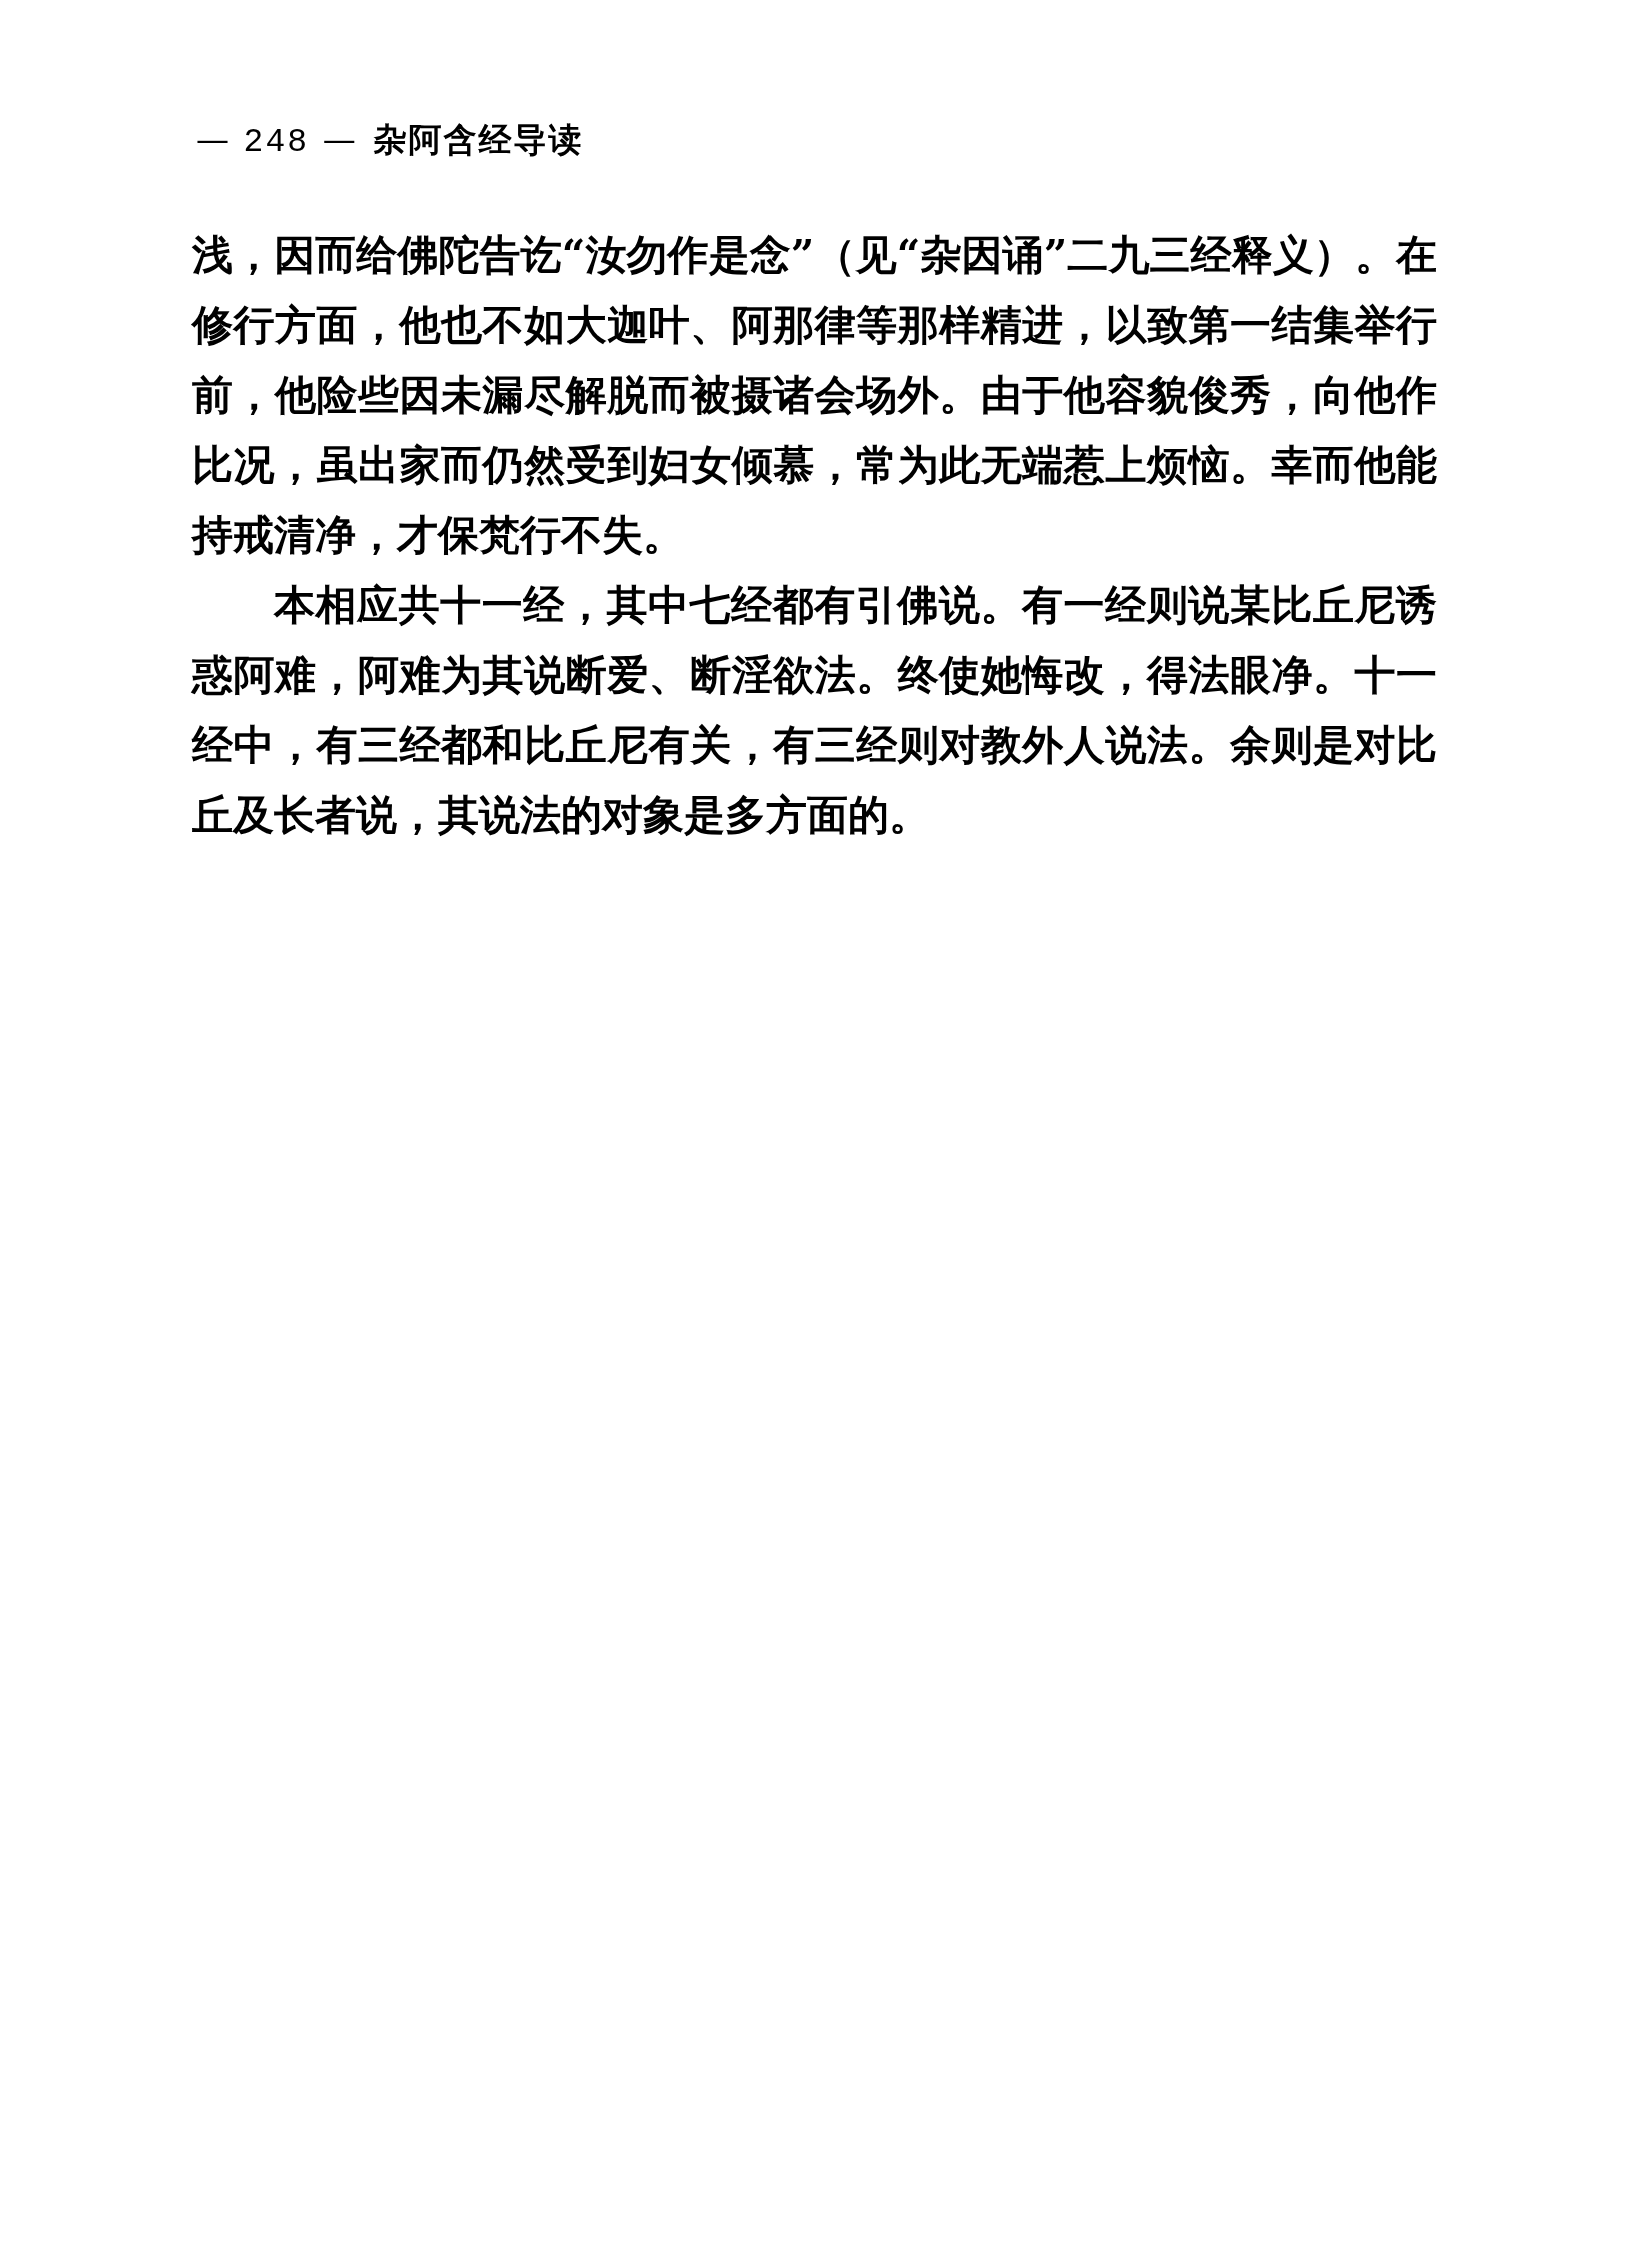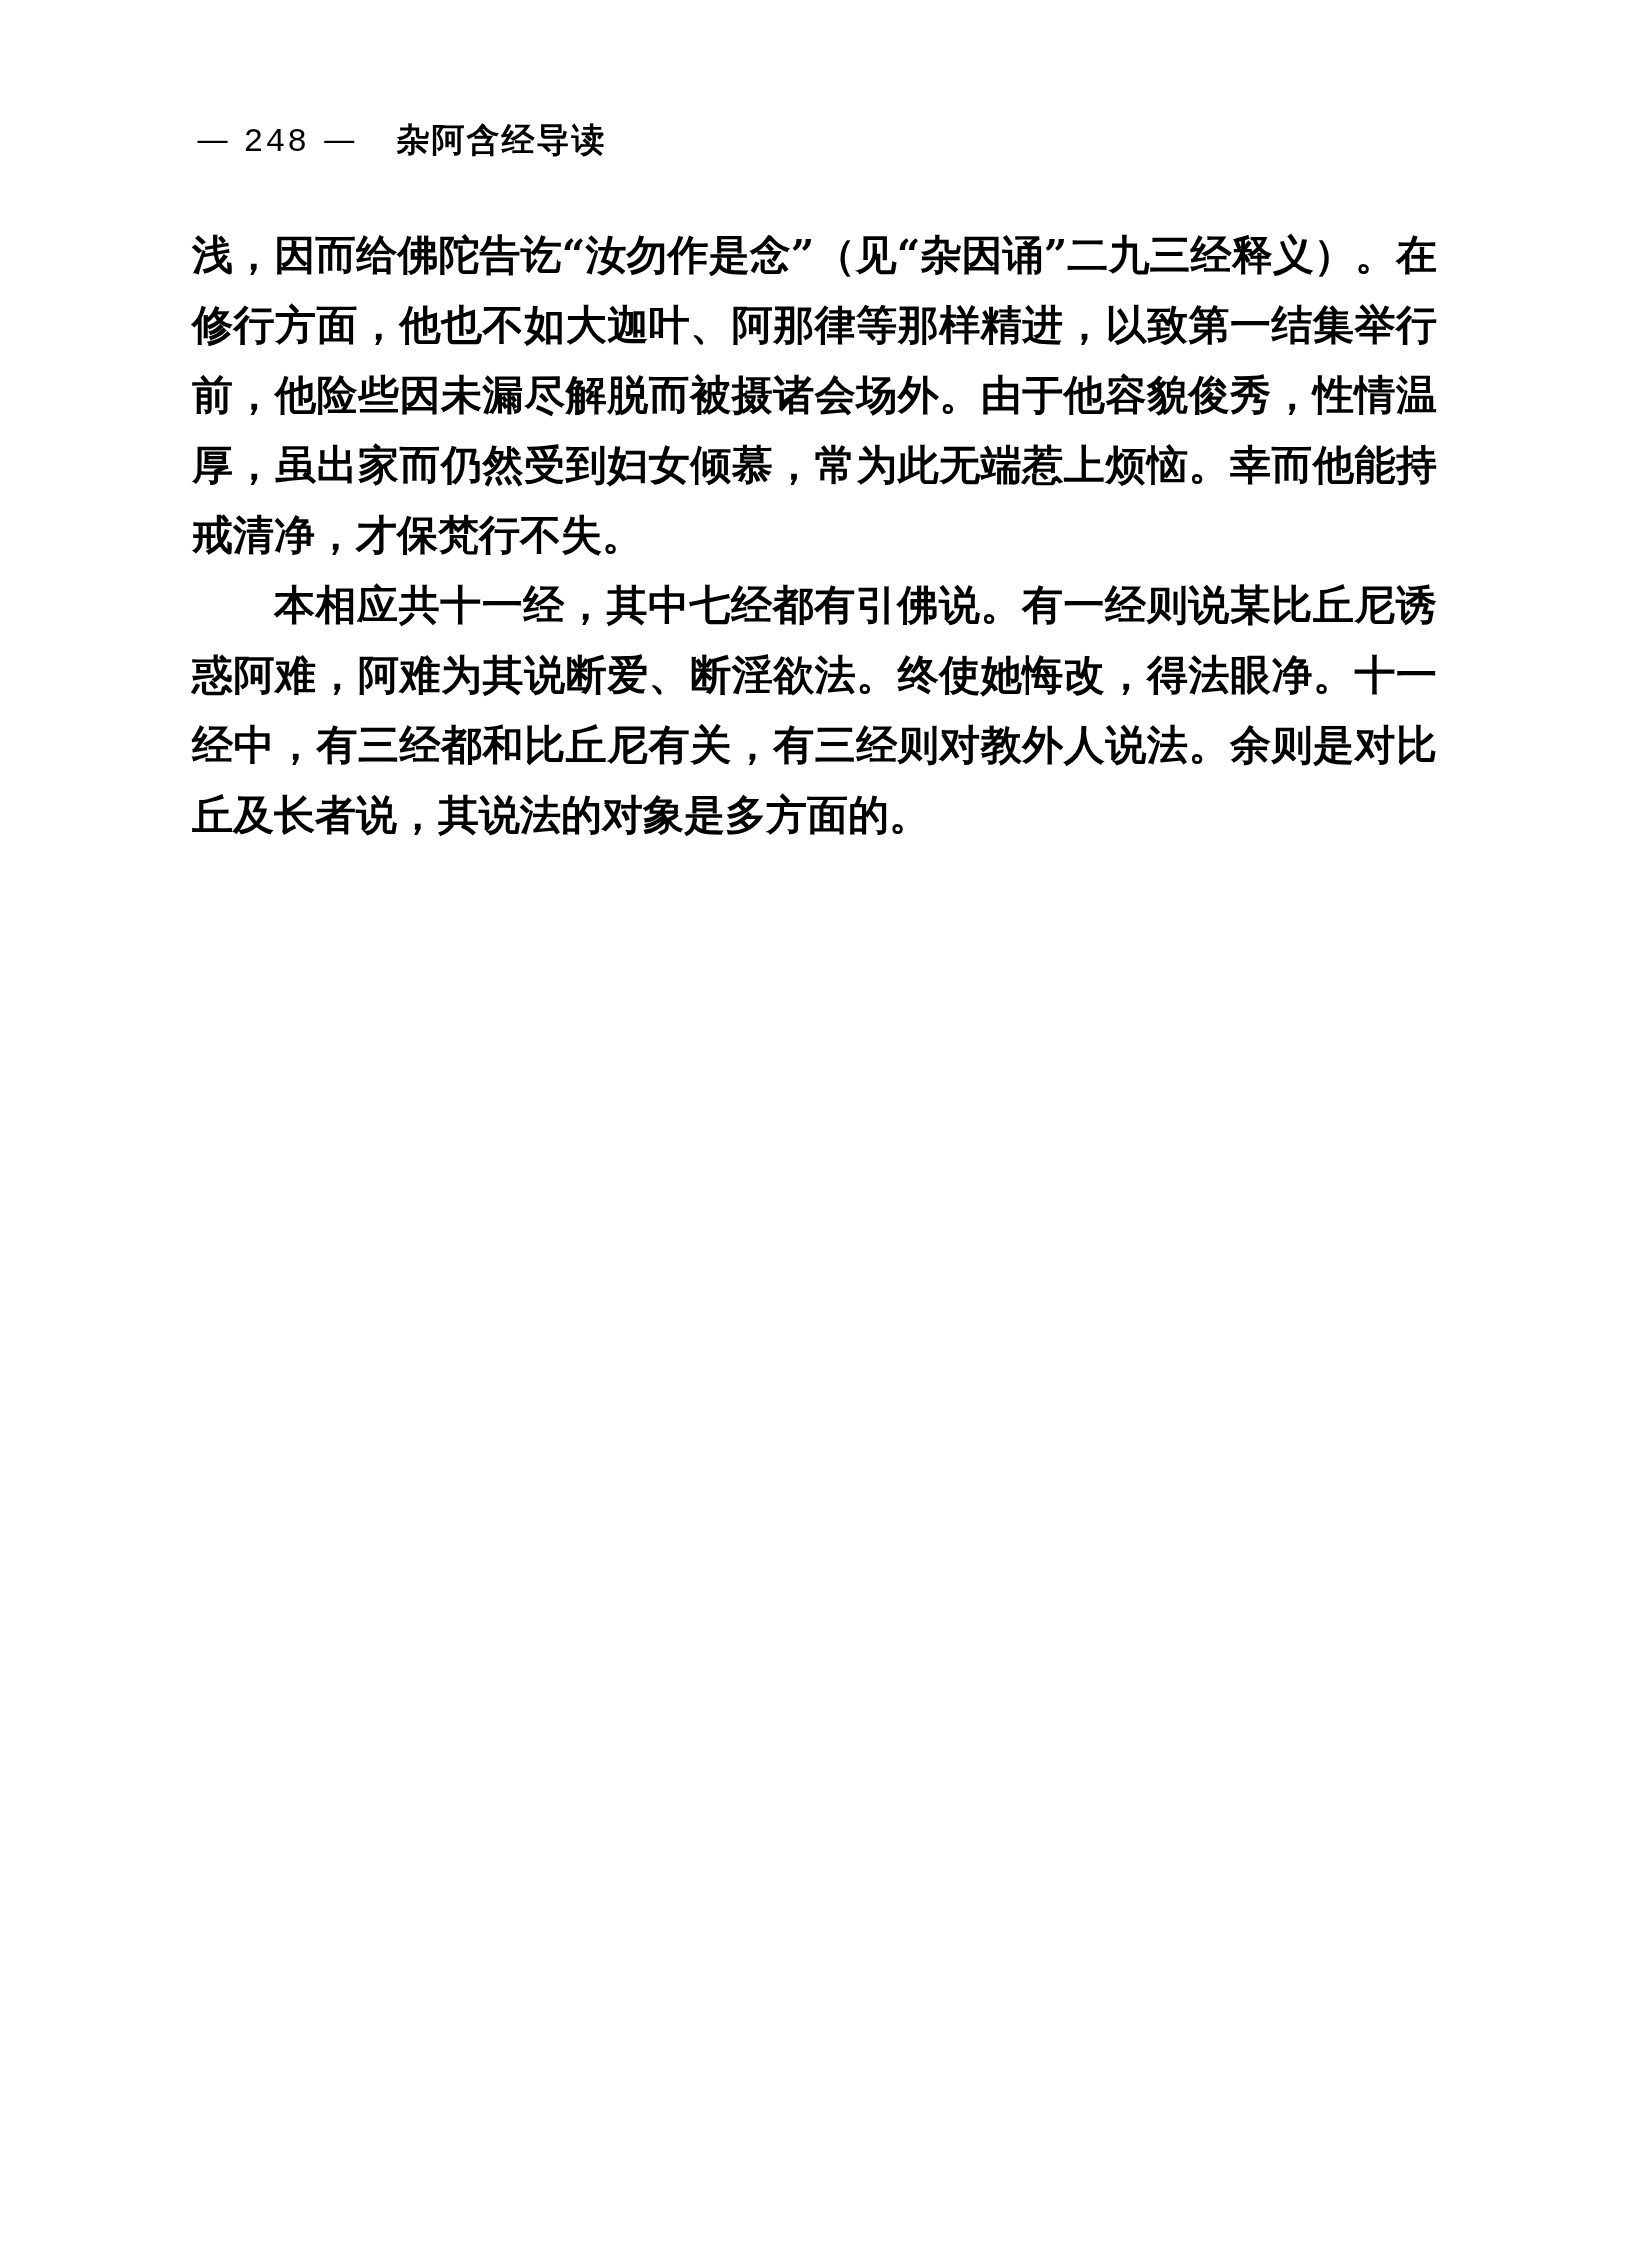--- a/index.html
+++ b/index.html
@@ -38,21 +38,21 @@
     font-weight: 400;
     padding: 0 3.9px;
   }
   .header .pageno {
     font-weight: 400;
     padding: 0 9.8px;
     letter-spacing: 2px;
     font-family: Liberation Mono, monospace;
   }
   .header .title {
-    margin-left: 36px;
+    margin-left: 13px;
     font-weight: 700;
     letter-spacing: 2px;
   }
   .body-text {
     font-size: 41px;
     line-height: 70px;
     color: #000;
     text-align: justify;
     text-justify: inter-character;
     font-weight: 700;
@@ -73,19 +73,19 @@
   <div class="page-inner">
 
     <div class="header">
       <span class="dash">—</span>
       <span class="pageno">248</span>
       <span class="dash">—</span>
       <span class="title">杂阿含经导读</span>
     </div>
 
     <div class="body-text">
-      <p class="para">浅，因而给佛陀告讫“汝勿作是念”（见“杂因诵”二九三经释义）。在修行方面，他也不如大迦叶、阿那律等那样精进，以致第一结集举行前，他险些因未漏尽解脱而被摄诸会场外。由于他容貌俊秀，性情温厚，虽出家而仍然受到妇女倾慕，常为此无端惹上烦恼。幸而他能持戒清净，才保梵行不失。</p>
+      <p class="para">浅，因而给佛陀告讫“汝勿作是念”（见“杂因诵”二九三经释义）。在修行方面，他也不如大迦叶、阿那律等那样精进，以致第一结集举行前，他险些因未漏尽解脱而被摄诸会场外。由于他容貌俊秀，向他作比况，虽出家而仍然受到妇女倾慕，常为此无端惹上烦恼。幸而他能持戒清净，才保梵行不失。</p>
       <p class="para indent">本相应共十一经，其中七经都有引佛说。有一经则说某比丘尼诱惑阿难，阿难为其说断爱、断淫欲法。终使她悔改，得法眼净。十一经中，有三经都和比丘尼有关，有三经则对教外人说法。余则是对比丘及长者说，其说法的对象是多方面的。</p>
     </div>
 
   </div>
 </div>
 
 
 </body></html>

